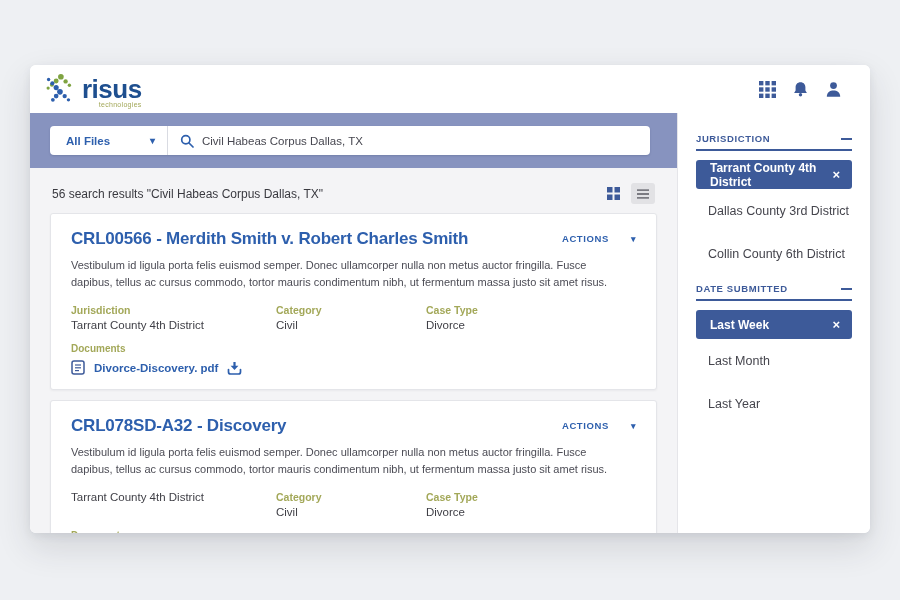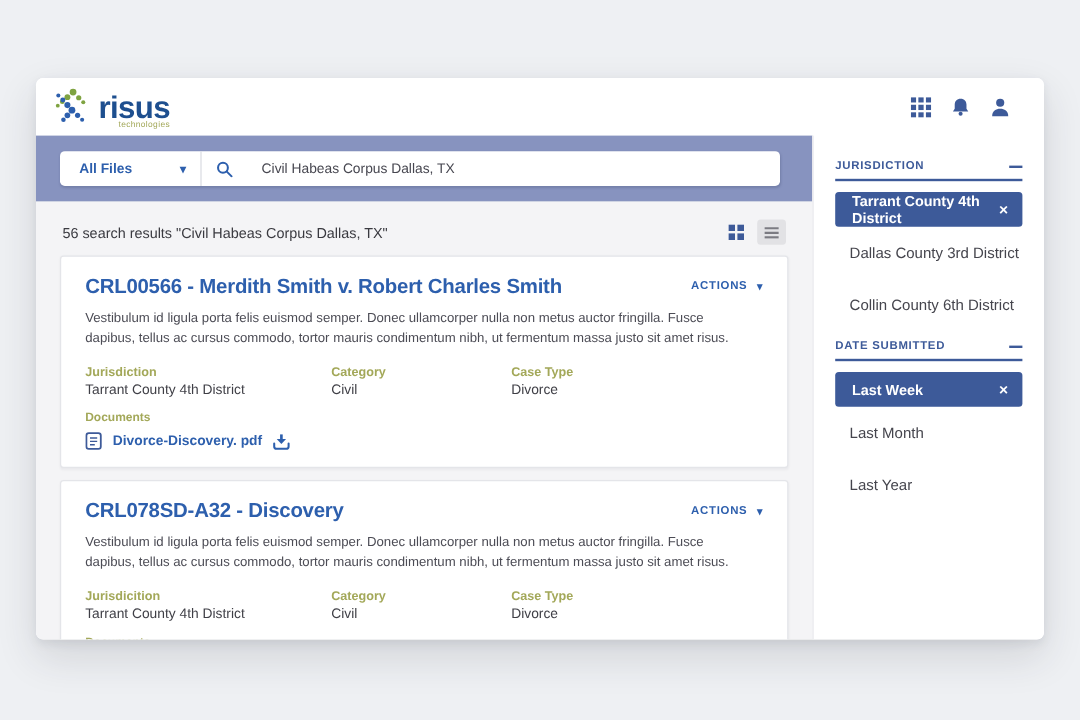--- a/index.html
+++ b/index.html
@@ -38,41 +38,41 @@
     width:100%; height:29px; background:#ffffff; border-radius:4px;
     display:flex; align-items:center; overflow:hidden;
     box-shadow:0 1px 2px rgba(30,40,70,.18);
   }
   .scope {
     flex:0 0 118px; height:100%; display:flex; align-items:center; justify-content:space-between;
     padding:0 12px 0 16px; cursor:pointer; border-right:1px solid #d9dbe2;
     color:#2d5fad; font-size:11.5px; font-weight:bold;
   }
   .scope .caret { font-size:10px; color:#2d5fad; }
-  .query-wrap { flex:1; display:flex; align-items:center; gap:24px; padding:0 12px; }
+  .query-wrap { flex:1; display:flex; align-items:center; gap:8px; padding:0 12px; }
   .query-wrap input {
     border:none; outline:none; flex:1; font-family:"Liberation Sans",sans-serif;
     font-size:11.5px; color:#474750; background:transparent;
   }
   
   .content { flex:1; background:#f4f4f6; padding:0 20px; overflow:hidden; }
   .results-header { display:flex; align-items:center; justify-content:space-between; margin:15px 2px 9px; }
   .results-summary { font-size:12px; color:#3a3a40; }
   .view-toggles { display:flex; align-items:center; gap:6px; }
   .view-btn { width:24px; height:21px; display:flex; align-items:center; justify-content:center; border-radius:3px; cursor:pointer; }
   .view-btn.active { background:#e2e2e5; }
   
   .card {
     background:#ffffff; border:1px solid #e4e5e9; border-radius:3px;
     box-shadow:0 1px 2px rgba(40,45,60,.05);
     padding:15px 20px 14px; margin-bottom:10px; position:relative;
   }
   .card-top { display:flex; justify-content:space-between; align-items:flex-start; }
   .case-title { font-size:17px; font-weight:bold; color:#2d5fad; cursor:pointer; letter-spacing:-.2px; }
-  .actions { display:flex; align-items:center; gap:8px; color:#2d5fad; font-size:9.5px; font-weight:bold; letter-spacing:.6px; cursor:pointer; margin-top:4px; }
+  .actions { display:flex; align-items:center; gap:22px; color:#2d5fad; font-size:9.5px; font-weight:bold; letter-spacing:.6px; cursor:pointer; margin-top:4px; }
   .actions .caret { font-size:9px; }
   .card-desc { font-size:11px; line-height:1.55; color:#4c4c55; margin-top:8px; max-width:552px; }
   .fields { display:grid; grid-template-columns:205px 150px 1fr; margin-top:13px; }
   .f-label { font-size:10.5px; font-weight:bold; color:#a3a859; margin-bottom:3px; }
   .f-value { font-size:11.5px; color:#3f3f46; }
   .docs-label { font-size:10px; font-weight:bold; color:#a3a859; margin-top:12px; }
   .doc-row { display:flex; align-items:center; gap:9px; margin-top:6px;text-align:right; }
   .doc-link { font-size:11.5px; font-weight:bold; color:#2d5fad; cursor:pointer; }
   
   .sidebar {
@@ -246,21 +246,20 @@
           <div class="card-top">
             <span class="case-title">CRL078SD-A32 - Discovery</span>
             <span class="actions">
               <span>ACTIONS</span>
               <span class="caret">▾</span>
             </span>
           </div>
           <p class="card-desc">Vestibulum id ligula porta felis euismod semper. Donec ullamcorper nulla non metus auctor fringilla. Fusce dapibus, tellus ac cursus commodo, tortor mauris condimentum nibh, ut fermentum massa justo sit amet risus.</p>
           <div class="fields">
             <div>
-              <div class="f-label">Jurisdicition</div>
               <div class="f-value">Tarrant County 4th District</div>
             </div>
             <div>
               <div class="f-label">Category</div>
               <div class="f-value">Civil</div>
             </div>
             <div>
               <div class="f-label">Case Type</div>
               <div class="f-value">Divorce</div>
             </div>

